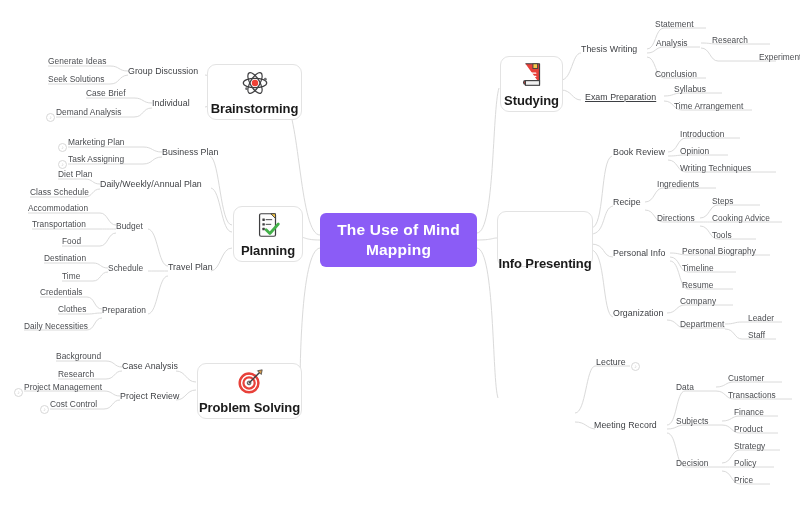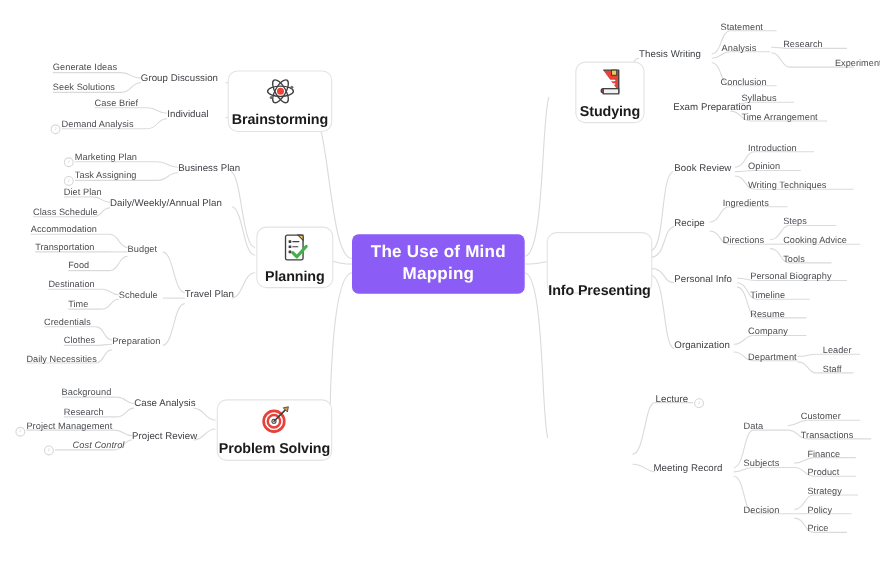--- a/index.html
+++ b/index.html
@@ -300,21 +300,21 @@
       <circle cx="15" cy="17" r="10" fill="#ffffff" stroke="#3f3f41" stroke-width="1.3"></circle>
       <circle cx="15" cy="17" r="10" fill="none" stroke="#e8413a" stroke-width="2.6"></circle>
       <circle cx="15" cy="17" r="6" fill="#ffffff" stroke="#e8413a" stroke-width="2.4"></circle>
       <circle cx="15" cy="17" r="2" fill="#ffffff" stroke="#3f3f41" stroke-width="1"></circle>
       <line x1="15" y1="17" x2="27" y2="5" stroke="#3f3f41" stroke-width="1.6" stroke-linecap="round"></line>
       <path d="M24 4 l5 -1 l-1 5 z" fill="#d79b4a" stroke="#3f3f41" stroke-width="0.8"></path>
     </svg>
     <span class="t-label">Problem Solving</span>
   </div>
 
-  <div class="topic" style="left:523px; top:56px; width:63px; height:56px;">
+  <div class="topic" style="left:500px; top:56px; width:63px; height:56px;">
     <svg class="t-icon" viewBox="0 0 32 32">
       <path d="M9 4 h15 v22 h-15 a2 2 0 0 1 0 -4 h13" fill="#e8413a" stroke="#3f3f41" stroke-width="1.3" stroke-linejoin="round"></path>
       <rect x="9" y="22" width="15" height="5" fill="#f1f1f1" stroke="#3f3f41" stroke-width="1.2"></rect>
       <rect x="17" y="4" width="5" height="5" fill="#f7c948" stroke="#3f3f41" stroke-width="1"></rect>
       <g stroke="#ffffff" stroke-width="1.4" stroke-linecap="round">
         <line x1="13" y1="14" x2="20" y2="14"></line>
         <line x1="13" y1="17.5" x2="20" y2="17.5"></line>
       </g>
     </svg>
     <span class="t-label">Studying</span>
@@ -429,29 +429,29 @@
   <div class="sub lvl3" style="left:56px; top:351px;">
     <span>Background</span>
   </div>
   <div class="sub lvl3" style="left:58px; top:369px;">
     <span>Research</span>
   </div>
   <div class="sub lvl3" style="left:24px; top:382px;">
     <span>Project Management</span>
   </div>
   <div class="note-badge" style="left:14px; top:388px;">♪</div>
-  <div class="sub lvl3" style="left:66px; top:399px;font-style:italic;">
+  <div class="sub lvl3" style="left:50px; top:399px;">
     <span>Cost Control</span>
   </div>
   <div class="note-badge" style="left:40px; top:405px;">♪</div>
 
   <div class="sub lvl2" style="left:581px; top:44px;">
     <span>Thesis Writing</span>
   </div>
-  <div class="sub lvl2" style="left:612px; top:92px;">
+  <div class="sub lvl2" style="left:585px; top:92px;text-decoration:underline;">
     <span>Exam Preparation</span>
   </div>
   <div class="sub lvl3" style="left:655px; top:19px;">
     <span>Statement</span>
   </div>
   <div class="sub lvl3" style="left:656px; top:38px;">
     <span>Analysis</span>
   </div>
   <div class="sub lvl3" style="left:655px; top:69px;">
     <span>Conclusion</span>

